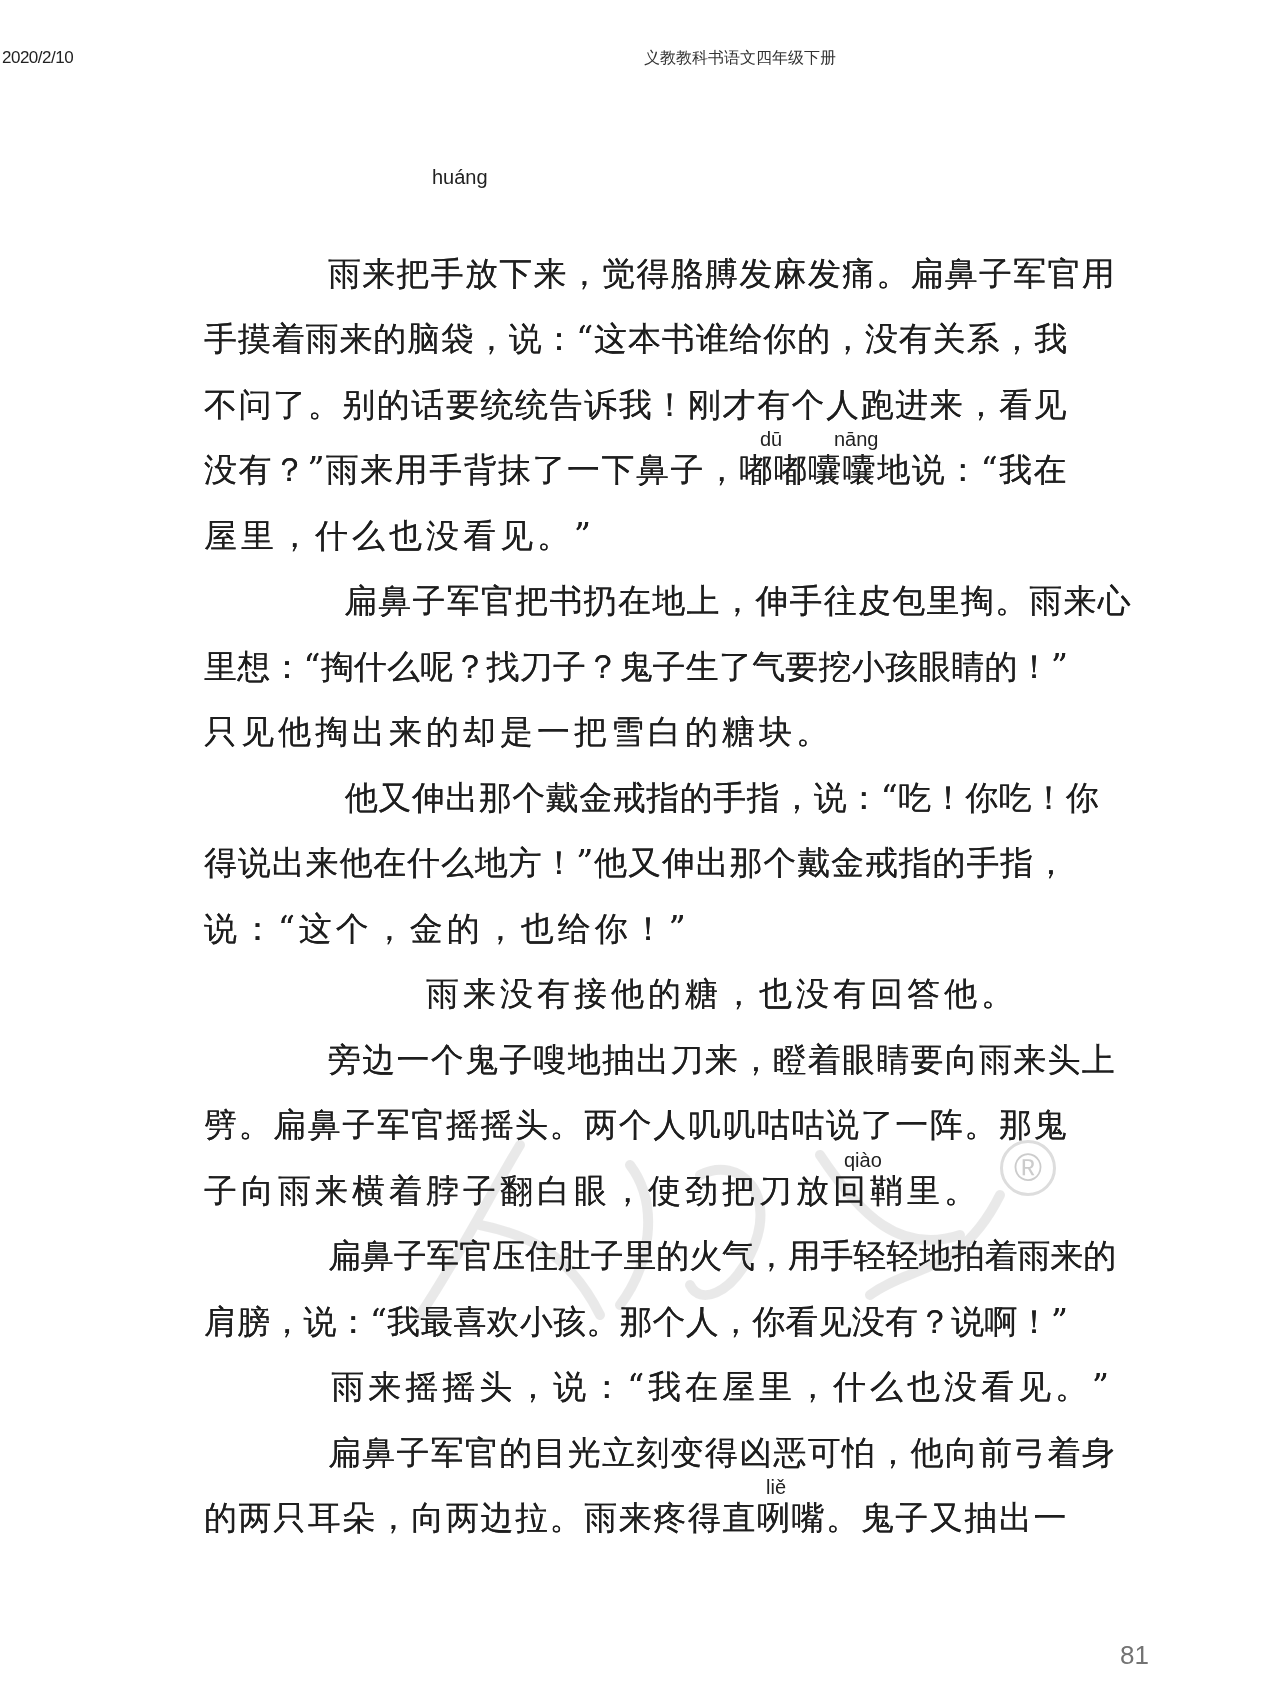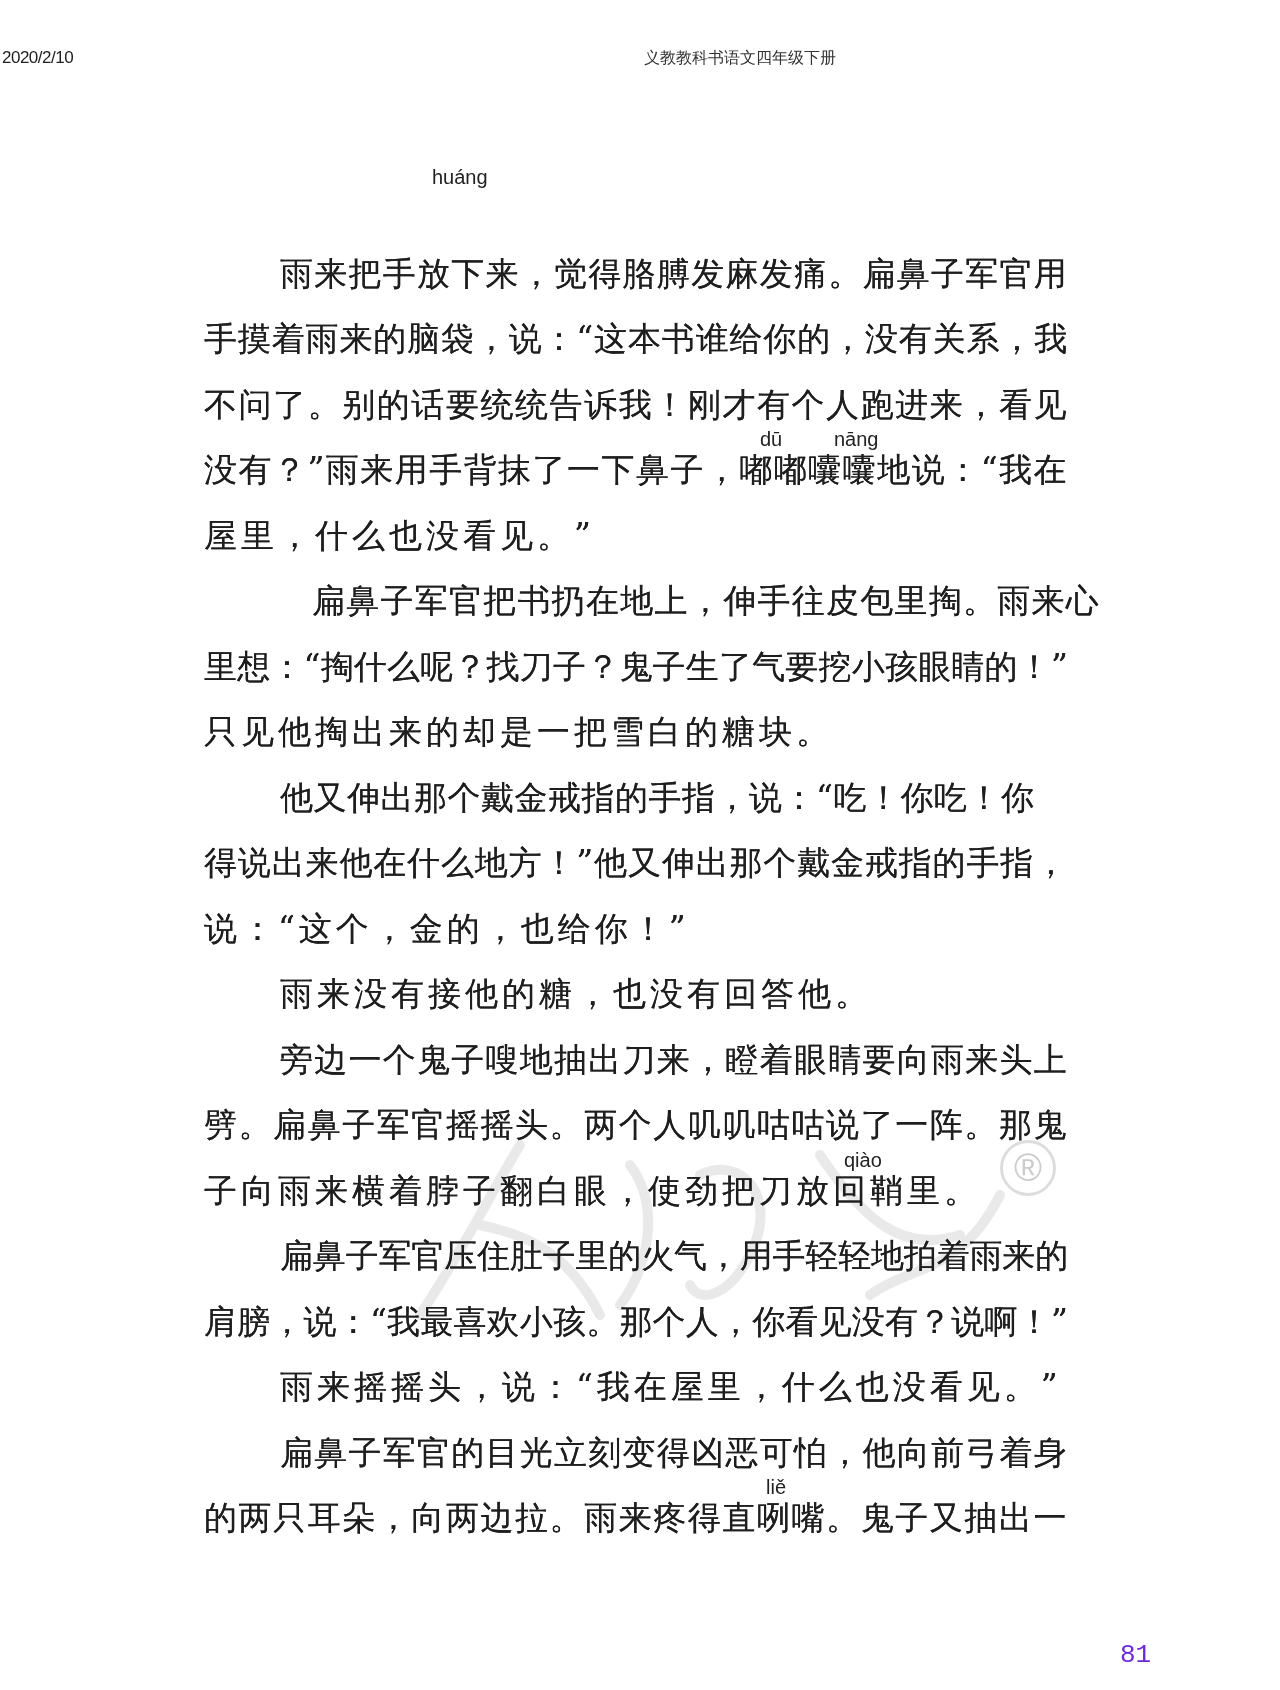--- a/index.html
+++ b/index.html
@@ -52,40 +52,41 @@
       position: relative;
       height: 65.5px;
       font-size: 33px;
       line-height: 65.5px;
       letter-spacing: 4px;
       white-space: nowrap;
       text-shadow: 0 0 0.6px #333;
     }
     .line.indent {
       padding-left: 76px;
+      text-align: center;
     }
     .first-line {
       margin-top: 25px;
     }
     .pinyin {
       position: absolute;
       font-family: "Liberation Sans", "DejaVu Sans", sans-serif;
       font-size: 20px;
       letter-spacing: 0;
       line-height: 20px;
       color: #222;
       text-shadow: none;
     }
     .page-number {
       position: absolute;
       left: 1120px;
       top: 1640px;
-      font-family: Liberation Mono, monospace;
+      font-family: Liberation Sans, sans-serif;
       font-size: 26px;
-      color: #6d28d9;
+      color: #737373;
     }
     .watermark {
       position: absolute;
       left: 400px;
       top: 1135px;
       width: 640px;
       height: 190px;
       opacity: 0.12;
       pointer-events: none;
     }

